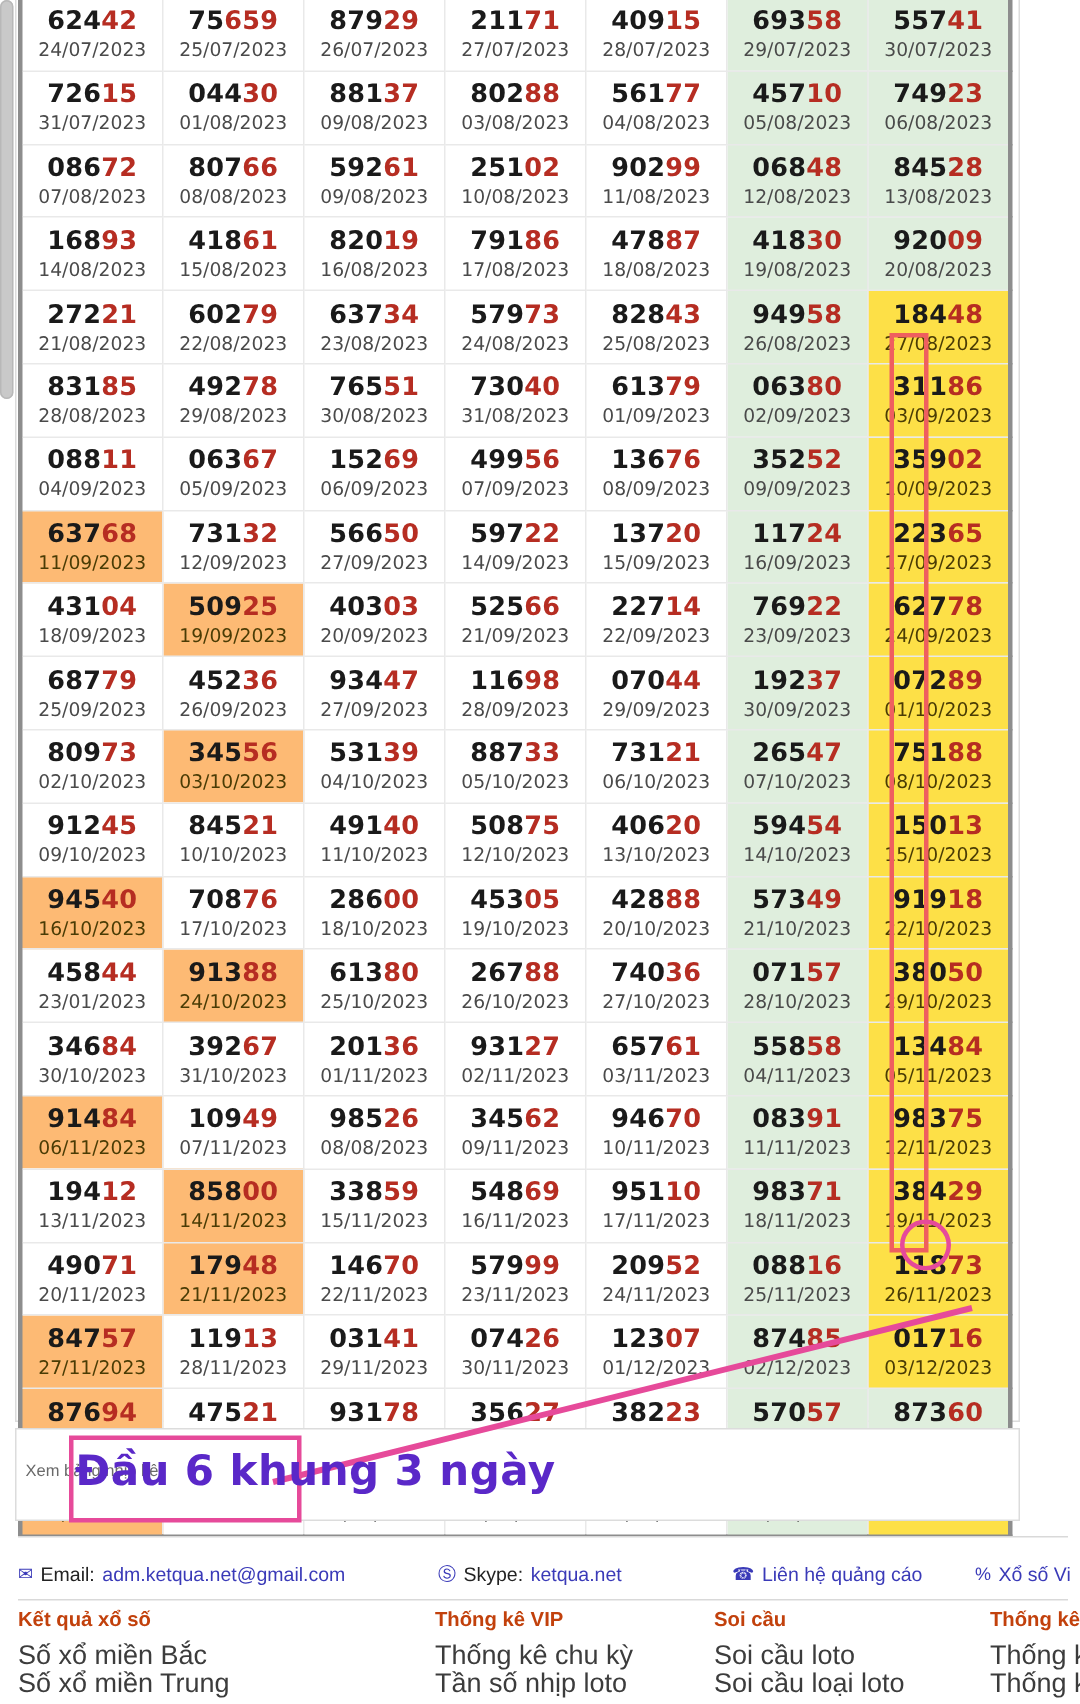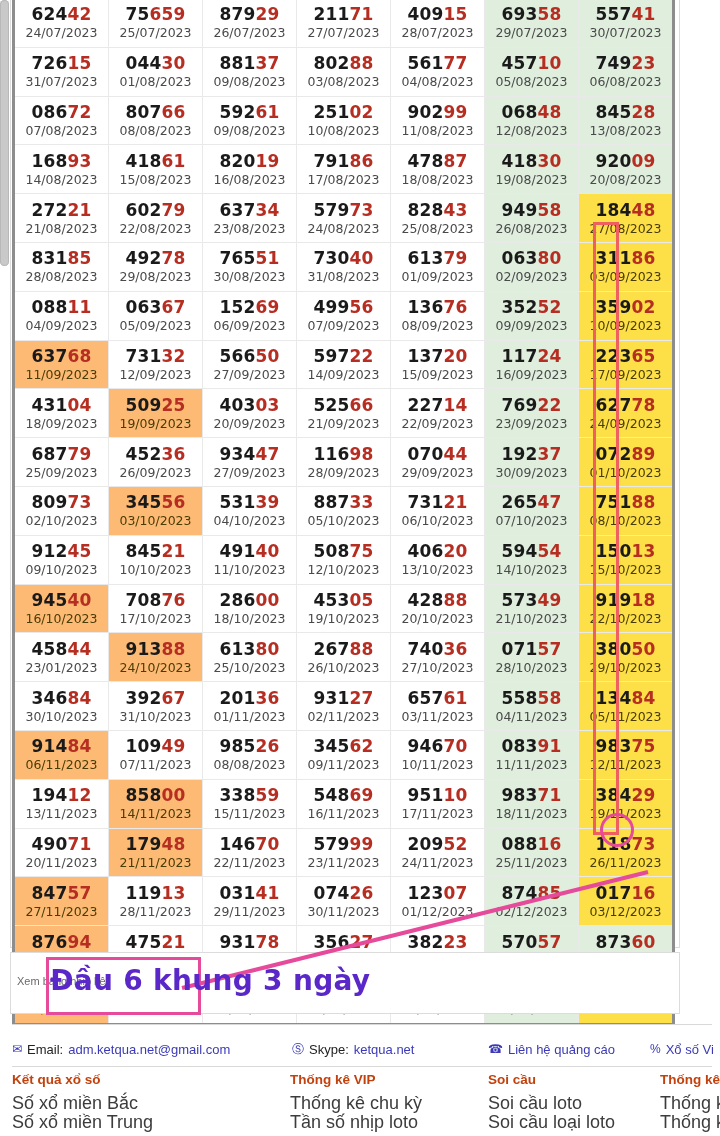--- a/index.html
+++ b/index.html
@@ -793,21 +793,21 @@
         <div class="fcol" style="position: absolute; left: 12px;">
           <h4>Kết quả xổ số</h4>
           <div class="fitem">Số xổ miền Bắc</div>
           <div class="fitem">Số xổ miền Trung</div>
         </div>
         <div class="fcol" style="position: absolute; left: 290px;">
           <h4>Thống kê VIP</h4>
           <div class="fitem">Thống kê chu kỳ</div>
           <div class="fitem">Tần số nhịp loto</div>
         </div>
-        <div class="fcol" style="position: absolute; left: 488px;">
+        <div class="fcol" style="position: absolute; left: 476px;">
           <h4>Soi cầu</h4>
           <div class="fitem">Soi cầu loto</div>
           <div class="fitem">Soi cầu loại loto</div>
         </div>
         <div class="fcol" style="position: absolute; left: 660px;">
           <h4>Thống kê m</h4>
           <div class="fitem">Thống kê m</div>
           <div class="fitem">Thống kê tổ</div>
         </div>
       </div>

